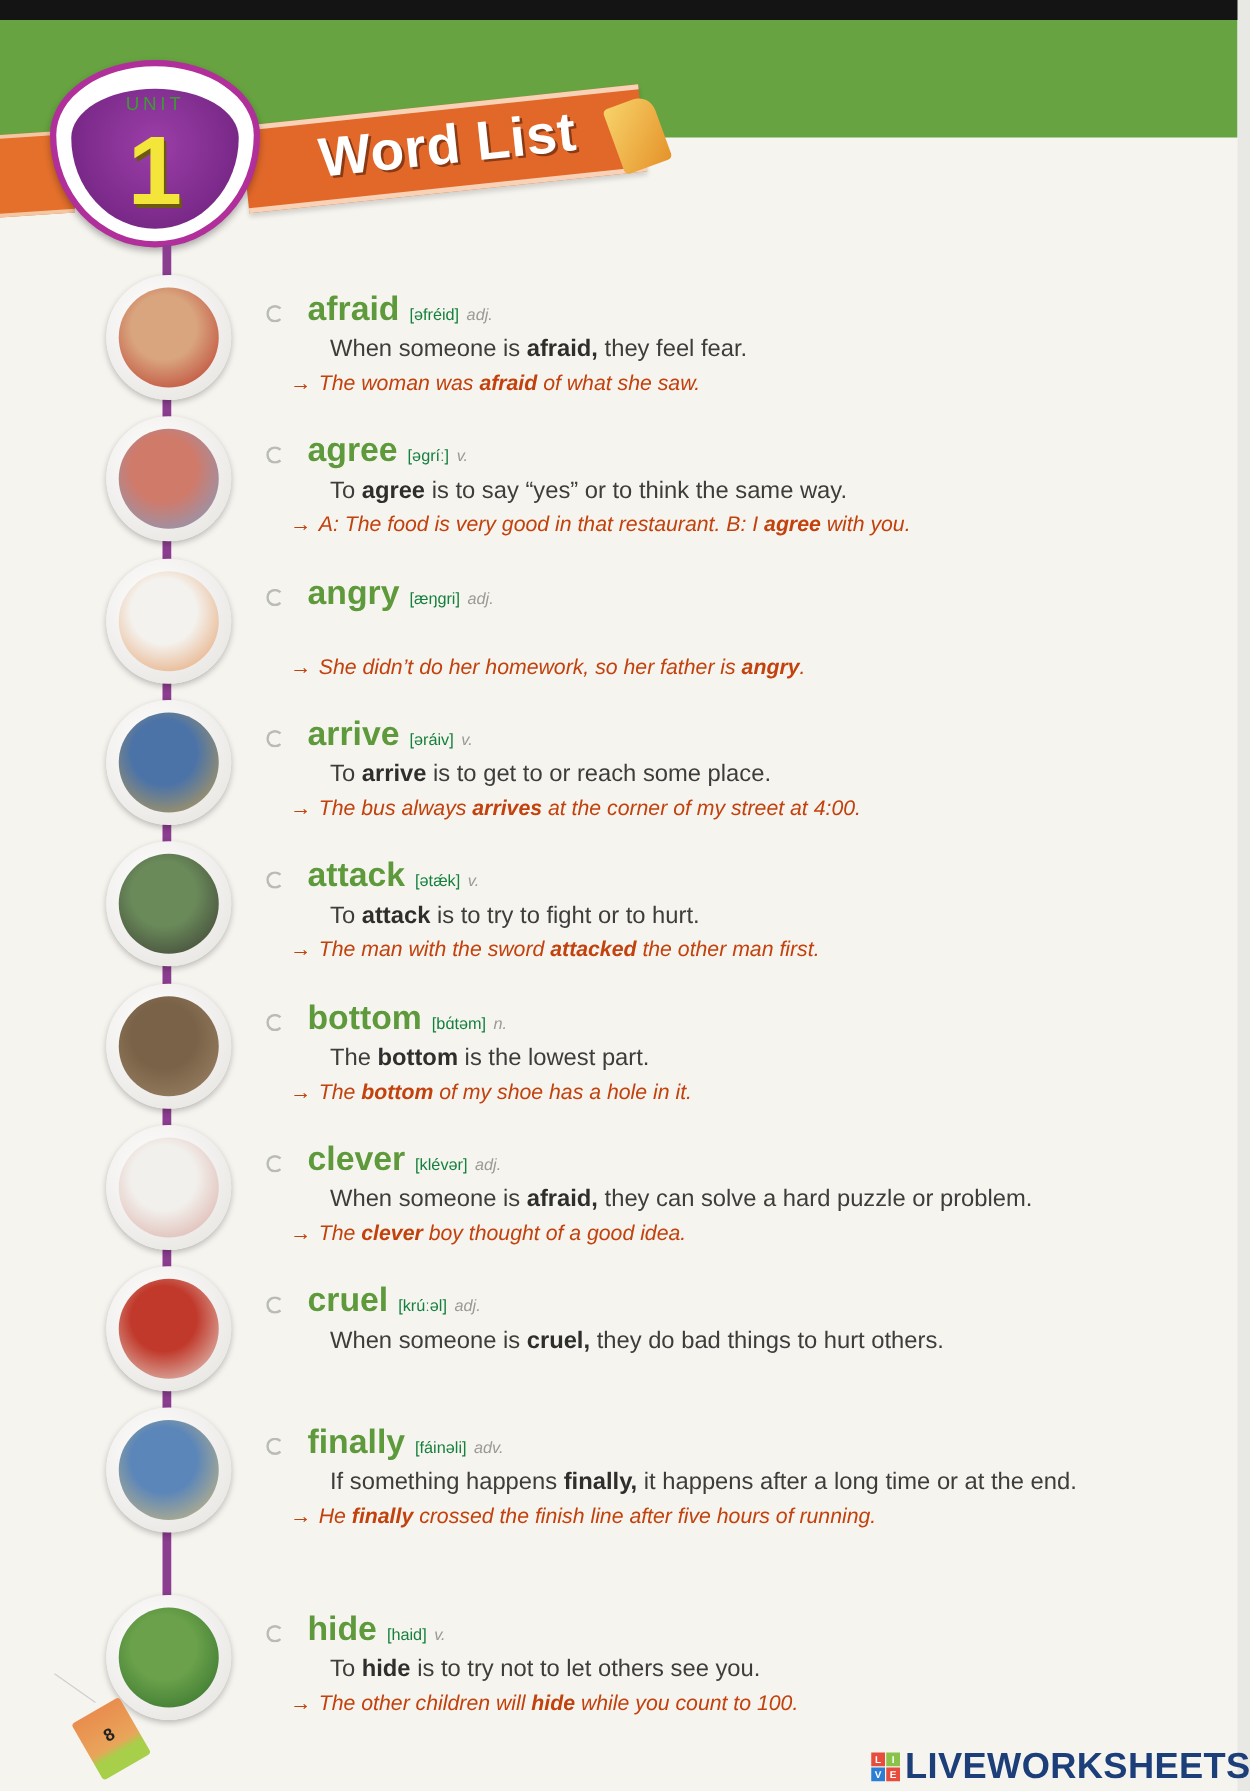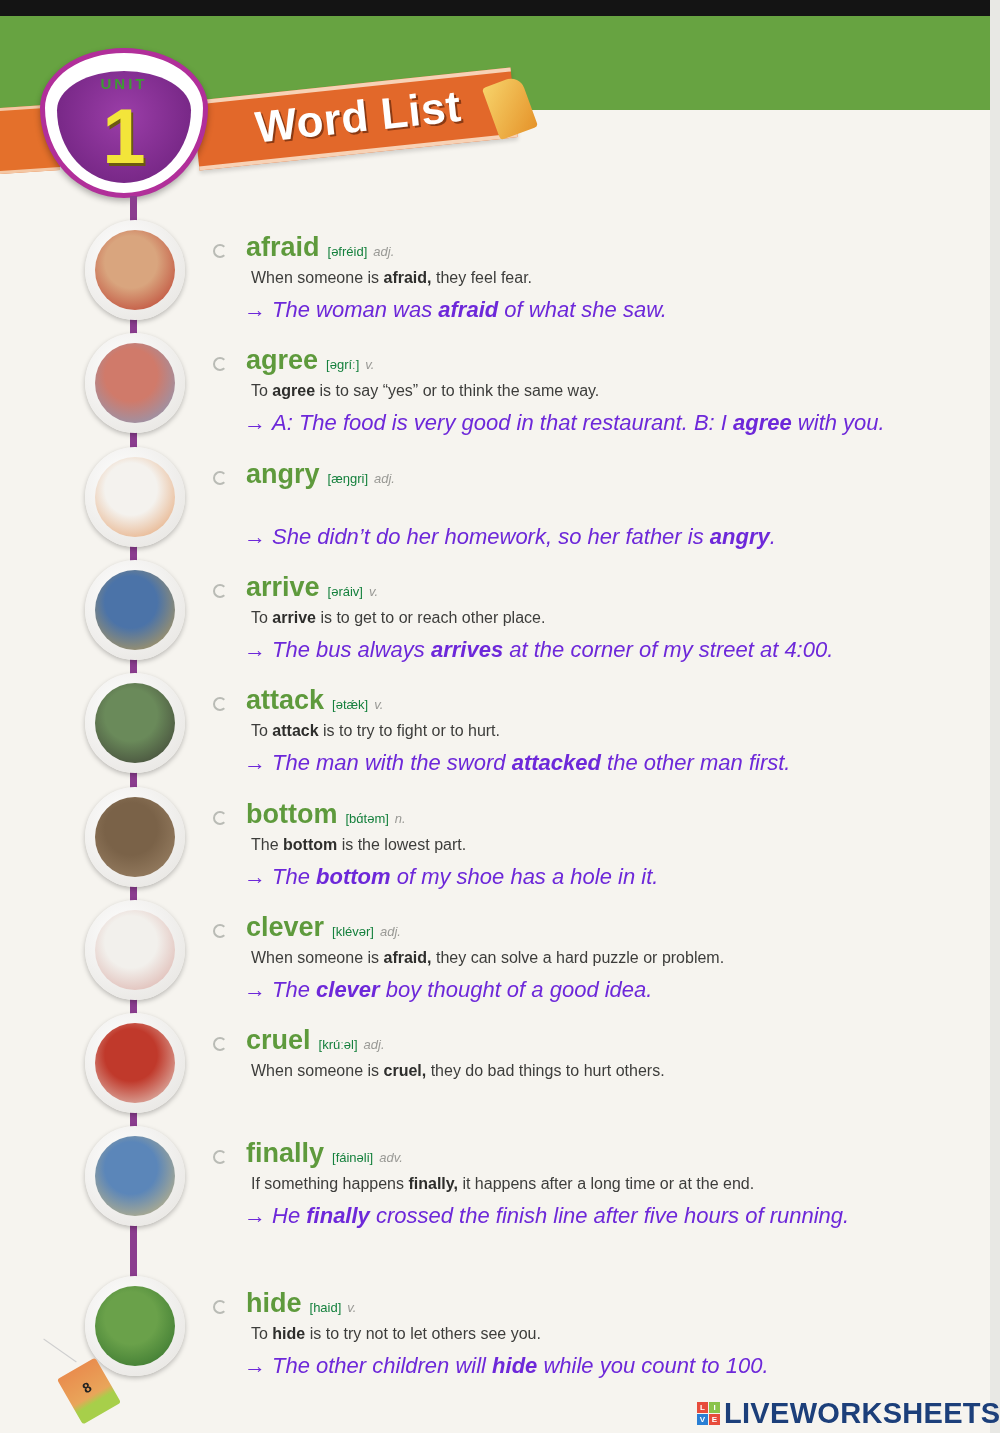--- a/index.html
+++ b/index.html
@@ -35,21 +35,21 @@
       background:#fff; border:5px solid #b12f9a; box-sizing:border-box;
       box-shadow:0 3px 6px rgba(0,0,0,0.3);
     }
     .badge-inner {
       position:absolute; left:12px; top:18px; width:134px; height:112px;
       border-radius:50% 50% 50% 50% / 35% 35% 65% 65%;
       background:radial-gradient(circle at 50% 40%, #9b3ea8, #6a1f7a);
     }
     .badge-unit {
       position:absolute; left:0; top:4px; width:100%; text-align:center;
-      color:#3f9a35; font-weight:bold; font-size:15px; letter-spacing:3px;
+      color:#3f9a35; font-weight:normal; font-size:15px; letter-spacing:3px;
     }
     .badge-num {
       position:absolute; left:0; top:20px; width:100%; text-align:center;
       color:#f3e53a; font-weight:bold; font-size:78px; line-height:90px;
       text-shadow:2px 3px 0 #6b5a10;
     }
     .timeline { position:absolute; left:130px; top:196px; width:7px; height:1150px; background:#8b3d8f; }
     .entry { position:absolute; left:0; width:1000px; height:113px; }
     .pic {
       position:absolute; left:85px; top:-12px; width:100px; height:100px; border-radius:50%;
@@ -58,23 +58,23 @@
     }
     .pic .art { position:absolute; left:10px; top:10px; width:80px; height:80px; border-radius:50%; }
     .bullet {
       position:absolute; left:213px; top:12px; width:14px; height:14px; border-radius:50%;
       border:2px solid #b9bbb5; border-right-color:transparent; box-sizing:border-box;
     }
     .word { position:absolute; left:246px; top:0; white-space:nowrap; }
     .word .w { color:#5e9a3c; font-weight:bold; font-size:27px; }
     .word .pron { color:#15803d; font-size:13px; margin-left:8px; }
     .word .pos { color:#9a9a96; font-size:13px; font-style:italic; margin-left:6px; }
-    .def { position:absolute; left:251px; top:37px; font-size:16px; color:#3d3d3b; white-space:nowrap; }
+    .def { position:absolute; left:264px; top:37px; font-size:19px; color:#3d3d3b; white-space:nowrap; }
     .def b { font-weight:bold; color:#2e2e2c; }
-    .ex { position:absolute; left:244px; top:65px; font-size:22px; color:#6d28d9; font-style:italic; white-space:nowrap; }
+    .ex { position:absolute; left:232px; top:65px; font-size:17px; color:#c2410c; font-style:italic; white-space:nowrap; }
     .ex b { font-weight:bold; }
     .ex .arrow { font-style:normal; margin-right:6px; }
     .tag {
       position:absolute; left:67px; top:1365px; width:44px; height:52px;
       background:linear-gradient(180deg,#e98d4e 0%,#e9a55a 60%,#a7cf4a 75%,#a7cf4a 100%);
       transform:rotate(-30deg); border-radius:3px;
     }
     .tag-num { position:absolute; left:0; top:14px; width:100%; text-align:center; font-weight:bold; font-size:14px; color:#222; }
     .tag-string { position:absolute; left:40px; top:1350px; width:40px; height:1px; background:#cfcfcf; transform:rotate(35deg); }
     .watermark { position:absolute; left:697px; top:1397px; display:flex; align-items:center; }
@@ -138,21 +138,21 @@
       <div class="ex"><span class="arrow">→</span><span>She didn’t do her homework, so her father is </span><b>angry</b><span>.</span></div>
     </div>
     <div class="entry" style="top: 571.9px; text-decoration: underline;">
       <div class="pic">
         <div class="art" style="background:radial-gradient(circle at 45% 40%, #4b73a8 0%, #4b73a8 40%, #c9a24b 100%);"></div>
       </div>
       <div class="bullet"></div>
       <div class="word">
         <span class="w">arrive</span><span class="pron">[əráiv]</span><span class="pos">v.</span>
       </div>
-      <div class="def"><span>To </span><b>arrive</b><span> is to get to or reach other place.</span></div>
+      <div class="def"><span>To </span><b>arrive</b><span> is to get to or reach some place.</span></div>
       <div class="ex"><span class="arrow">→</span><span>The bus always </span><b>arrives</b><span> at the corner of my street at 4:00.</span></div>
     </div>
     <div class="entry" style="top: 685.2px;">
       <div class="pic">
         <div class="art" style="background:radial-gradient(circle at 45% 40%, #6a8a5a 0%, #6a8a5a 40%, #3a3a32 100%);"></div>
       </div>
       <div class="bullet"></div>
       <div class="word">
         <span class="w">attack</span><span class="pron">[ətǽk]</span><span class="pos">v.</span>
       </div>

